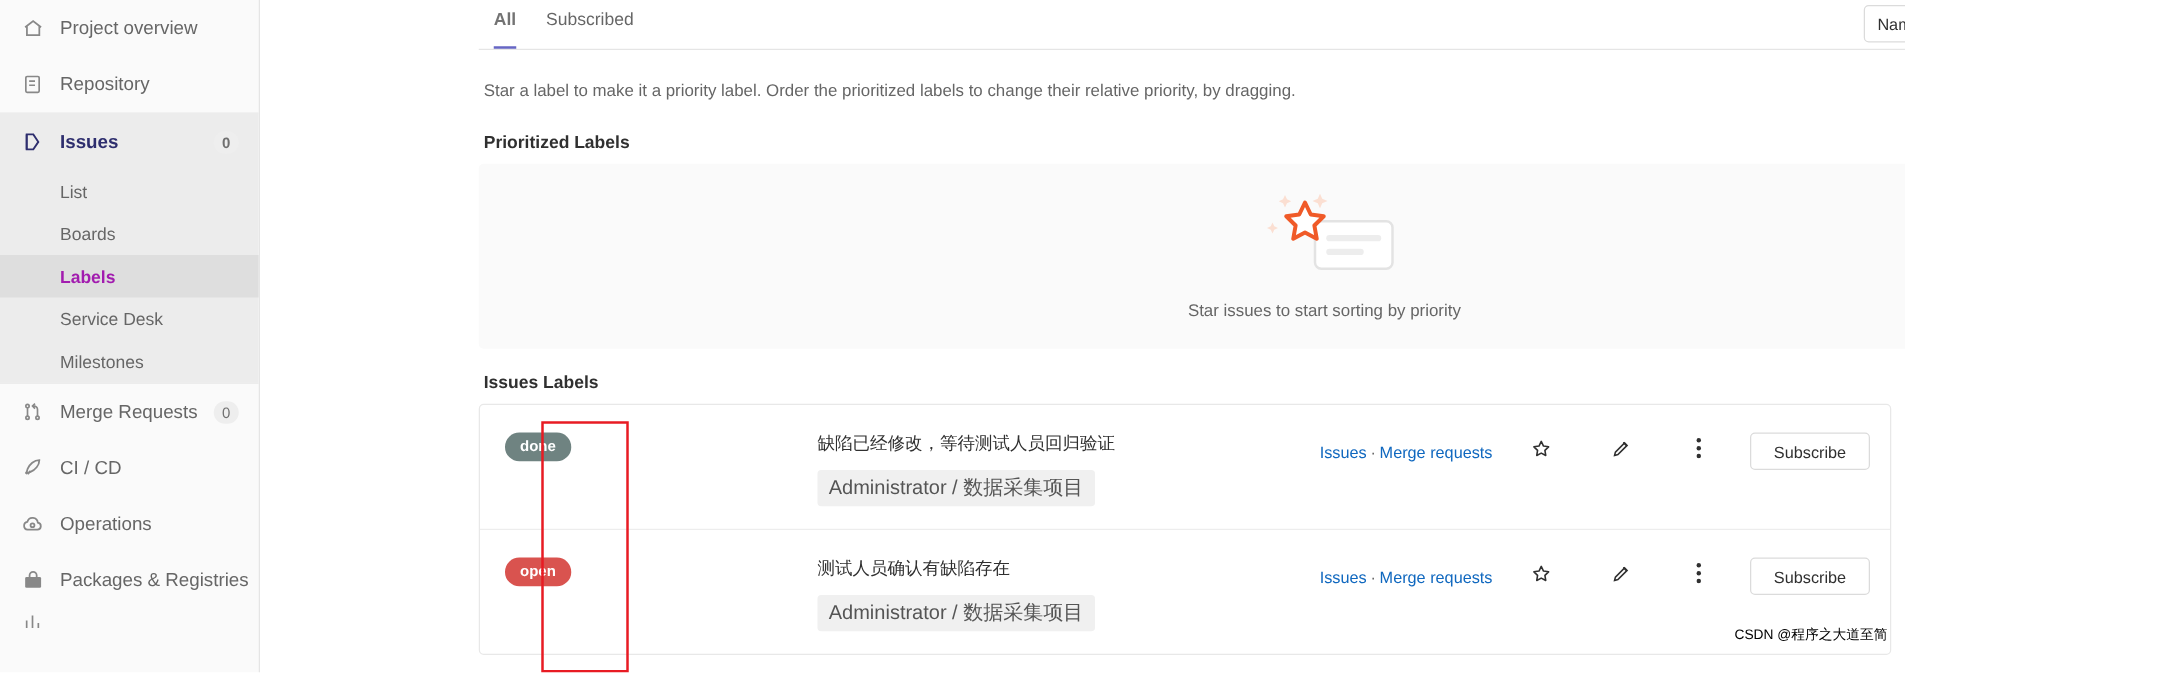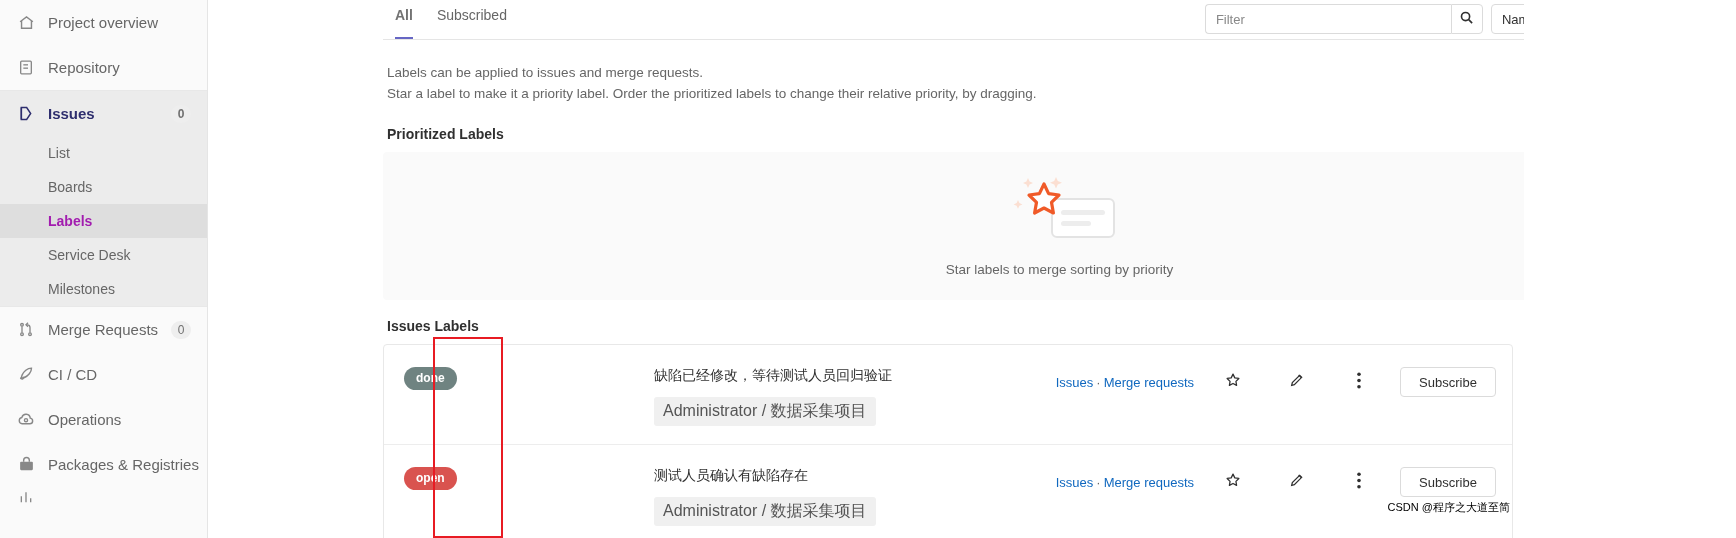--- a/index.html
+++ b/index.html
@@ -364,67 +364,55 @@
         <div class="tabs">
           <div class="tab active">
             <span>All</span>
           </div>
           <div class="tab">
             <span>Subscribed</span>
           </div>
         </div>
 
         <div class="tb-right">
-          <div class="filter-wrap">
-            <input class="filter-input" type="text" placeholder="Filter" style="">
-            <div class="filter-btn">
-              <span>
-                <svg width="15" height="15" viewBox="0 0 24 24" fill="none" stroke="#303030" stroke-width="2.6">
-                    <circle cx="10.5" cy="10.5" r="6.5"></circle>
-                    <line x1="15.5" y1="15.5" x2="21" y2="21"></line>
-                  </svg>
-              </span>
-            </div>
-          </div>
 
           <div class="sortsel">
             <span class="sv">Name</span>
             <span>
               <svg width="13" height="13" viewBox="0 0 24 24" fill="none" stroke="#888" stroke-width="2.4">
                   <polyline points="5,9 12,16 19,9"></polyline>
                 </svg>
             </span>
           </div>
 
           <div class="newlabel">
             <span>New label</span>
           </div>
         </div>
       </div>
 
       <div class="desc">
-        <p>Labels can be applied to issues and merge requests.</p>
         <p>Star a label to make it a priority label. Order the prioritized labels to change their relative priority, by dragging.</p>
       </div>
 
       <div class="section-title">Prioritized Labels</div>
 
       <div class="prio-box">
         <div>
           <svg width="120" height="70" viewBox="0 0 120 70" fill="none">
             <rect x="52" y="23" width="62" height="38" rx="5" fill="#ffffff" stroke="#e3e3e3" stroke-width="2"></rect>
             <rect x="61" y="34" width="44" height="5" rx="2.5" fill="#ededed"></rect>
             <rect x="61" y="45" width="30" height="5" rx="2.5" fill="#ededed"></rect>
             <path d="M44 8 L48.6 17.6 L59 19 L51.5 26.4 L53.4 37 L44 32 L34.6 37 L36.5 26.4 L29 19 L39.4 17.6 Z" fill="#ffffff" stroke="#f05a28" stroke-width="3.2" stroke-linejoin="round"></path>
             <path d="M28 2 L29.6 5.4 L33 7 L29.6 8.6 L28 12 L26.4 8.6 L23 7 L26.4 5.4 Z" fill="#fbdfd2"></path>
             <path d="M56 1 L57.8 5 L62 6.8 L57.8 8.6 L56 12.6 L54.2 8.6 L50 6.8 L54.2 5 Z" fill="#fbdfd2"></path>
             <path d="M18 24 L19.4 27 L22.4 28.4 L19.4 29.8 L18 32.8 L16.6 29.8 L13.6 28.4 L16.6 27 Z" fill="#fbdfd2"></path>
           </svg>
         </div>
-        <div class="empty-txt">Star labels to merge sorting by priority</div>
+        <div class="empty-txt">Star issues to start sorting by priority</div>
       </div>
 
       <div class="section-title" style="margin-top:18px;">Issues Labels</div>
 
       <div class="labels-card">
 
         <div class="label-row">
           <div class="lr-badgecol">
             <span class="lbl-badge" id="badge0" style="background: rgb(111, 131, 129);">done</span>
           </div>

